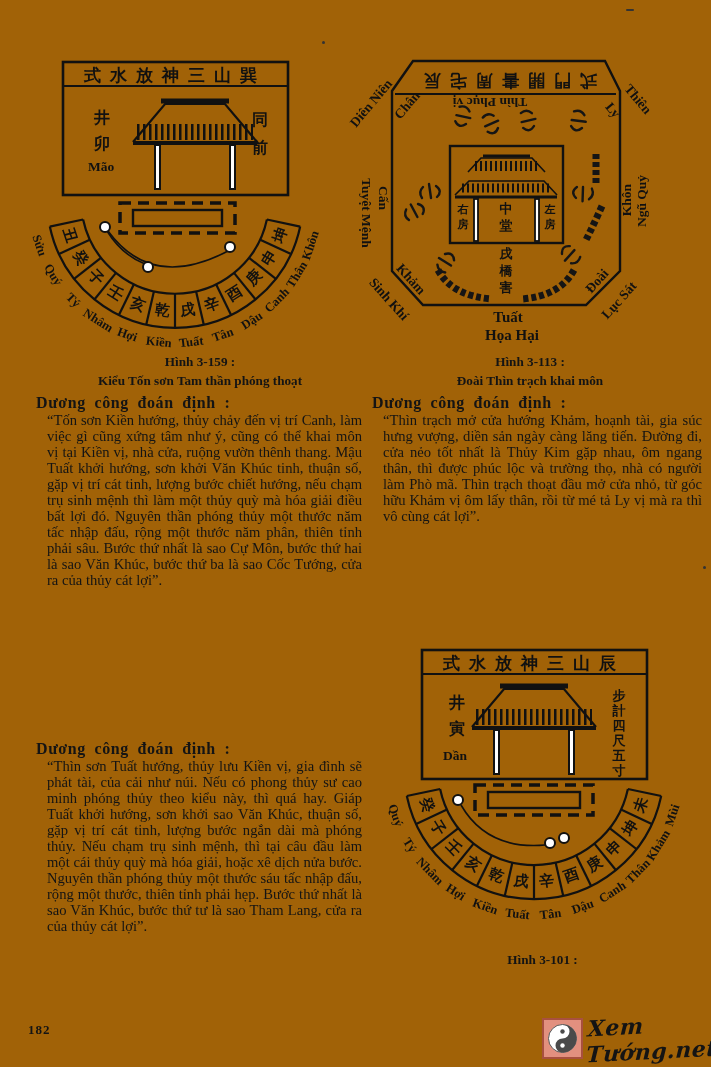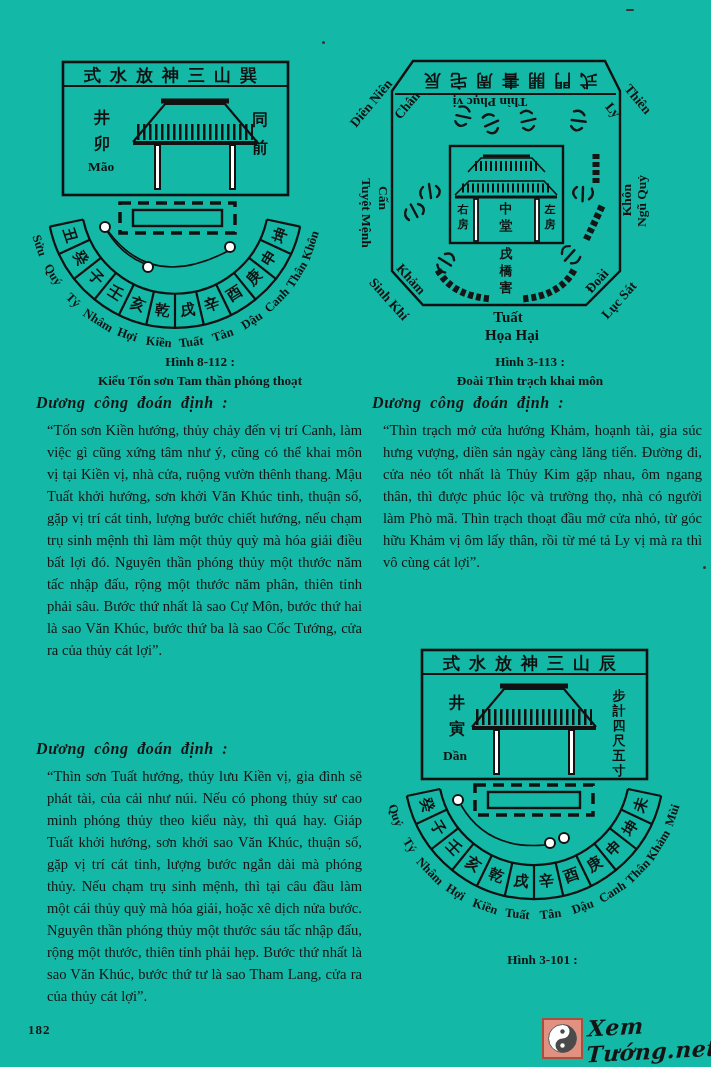--- a/index.html
+++ b/index.html
@@ -1,35 +1,35 @@
 <!DOCTYPE html>
 <html><head>
 <meta charset="utf-8">
 <style>
   html,body{margin:0;padding:0;background:#777;}
-  .page{position:relative;width:711px;height:1067px;background:#14b8a6;margin:0 auto;
+  .page{position:relative;width:711px;height:1067px;background:#a16207;margin:0 auto;
         font-family:"Liberation Serif",serif;color:#141414;overflow:hidden;}
   .abs{position:absolute;}
   svg{overflow:visible;display:block;}
   svg text{fill:#111;}
   .ln{stroke:#111;stroke-width:2.2;fill:none;}
   .lnthin{stroke:#111;stroke-width:1.6;fill:none;}
   .cjk{font-family:"DejaVu Sans",sans-serif;font-weight:bold;font-size:16px;}
   .cjk.banner{font-size:17px;letter-spacing:9px;}
   .cjk.small{font-size:13px;}
   .cjk.tiny{font-size:11px;}
   .cjk.cell{font-size:15px;text-anchor:middle;dominant-baseline:middle;}
   .viet-arc{font-family:"Liberation Serif",serif;font-weight:bold;font-size:12.5px;
             text-anchor:middle;dominant-baseline:middle;}
   .viet-b{font-family:"Liberation Serif",serif;font-weight:bold;font-size:13.5px;
           text-anchor:middle;dominant-baseline:middle;}
   .viet-plain{font-family:"Liberation Serif",serif;font-weight:bold;font-size:13.5px;}
   .caption{text-align:center;font-weight:bold;font-size:13.2px;line-height:1.45;}
-  .heading{font-weight:bold;font-size:16px;letter-spacing:.6px;word-spacing:4px;font-style:italic;}
-  .body-text{margin-top:7px;padding-left:11px;font-size:14.6px;line-height:22px;
+  .heading{font-weight:bold;font-size:16px;letter-spacing:.6px;word-spacing:4px;}
+  .body-text{padding-left:11px;font-size:14.6px;line-height:16px;
              text-align:justify;}
   .sq{stroke:#151515;stroke-width:2.4;fill:none;stroke-linecap:round;}
   .brick{stroke:#151515;stroke-width:7;fill:none;stroke-dasharray:5 3;}
   .speck{position:absolute;background:#333;border-radius:2px;}
   .pagenum{font-weight:bold;font-size:13px;letter-spacing:1px;}
   .wm{display:flex;align-items:center;gap:4px;}
   .wm-text{font-family:"DejaVu Serif",serif;font-style:italic;font-weight:bold;
            font-size:22px;transform:rotate(-3deg) skewX(-6deg);letter-spacing:.5px;}
 </style>
 </head>
@@ -253,21 +253,21 @@
         <text x="155.6" y="273.1" class="viet-arc" transform="rotate(-6.5 155.6 273.1)">Tân</text>
         <text x="188.1" y="265.6" class="viet-arc" transform="rotate(-19.5 188.1 265.6)">Dậu</text>
         <text x="218.0" y="251.0" class="viet-arc" transform="rotate(-32.5 218.0 251.0)">Canh</text>
         <text x="243.8" y="230.0" class="viet-arc" transform="rotate(-45.5 243.8 230.0)">Thân</text>
         <text x="264.3" y="203.8" class="viet-arc" transform="rotate(-58.5 264.3 203.8)">Khảm</text>
         <text x="278.4" y="173.6" class="viet-arc" transform="rotate(-71.5 278.4 173.6)">Mùi</text>
       </g>
   </svg>
 
   <div class="abs caption" style="left:40px;top:352px;width:320px;">
-    <div>Hình 8-112 :</div>
+    <div>Hình 3-159 :</div>
     <div>Kiểu Tốn sơn Tam thần phóng thoạt</div>
   </div>
   <div class="abs caption" style="left:365px;top:352px;width:330px;">
     <div>Hình 3-113 :</div>
     <div>Đoài Thìn trạch khai môn</div>
   </div>
   <div class="abs caption" style="left:380px;top:950px;width:325px;">
     <div>Hình 3-101 :</div>
   </div>
 

